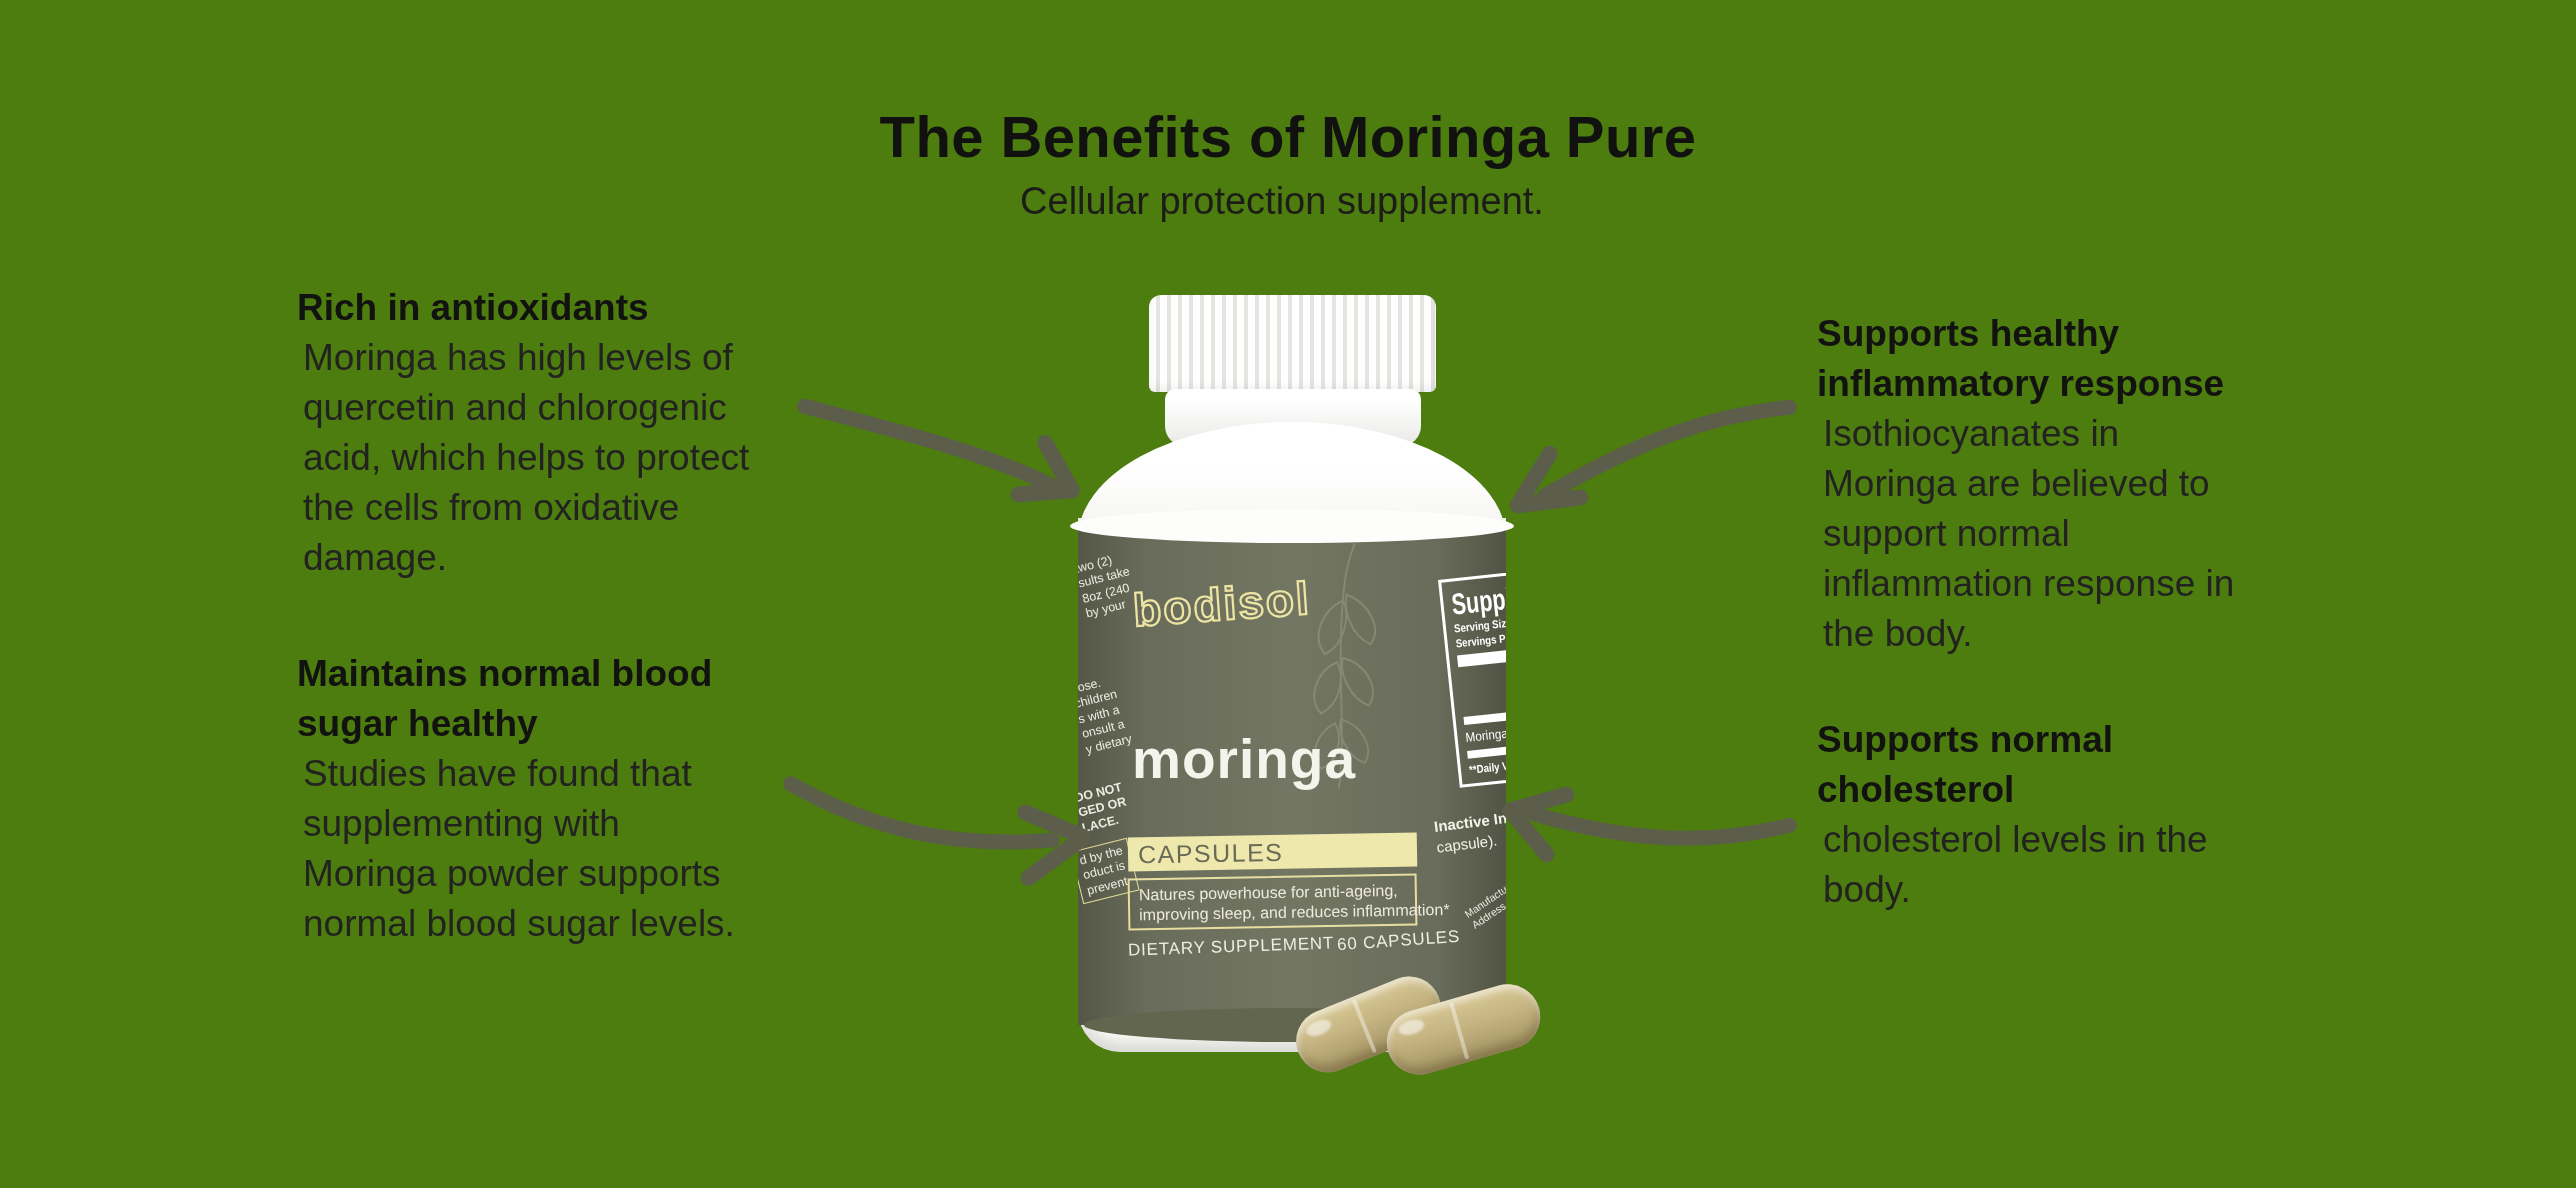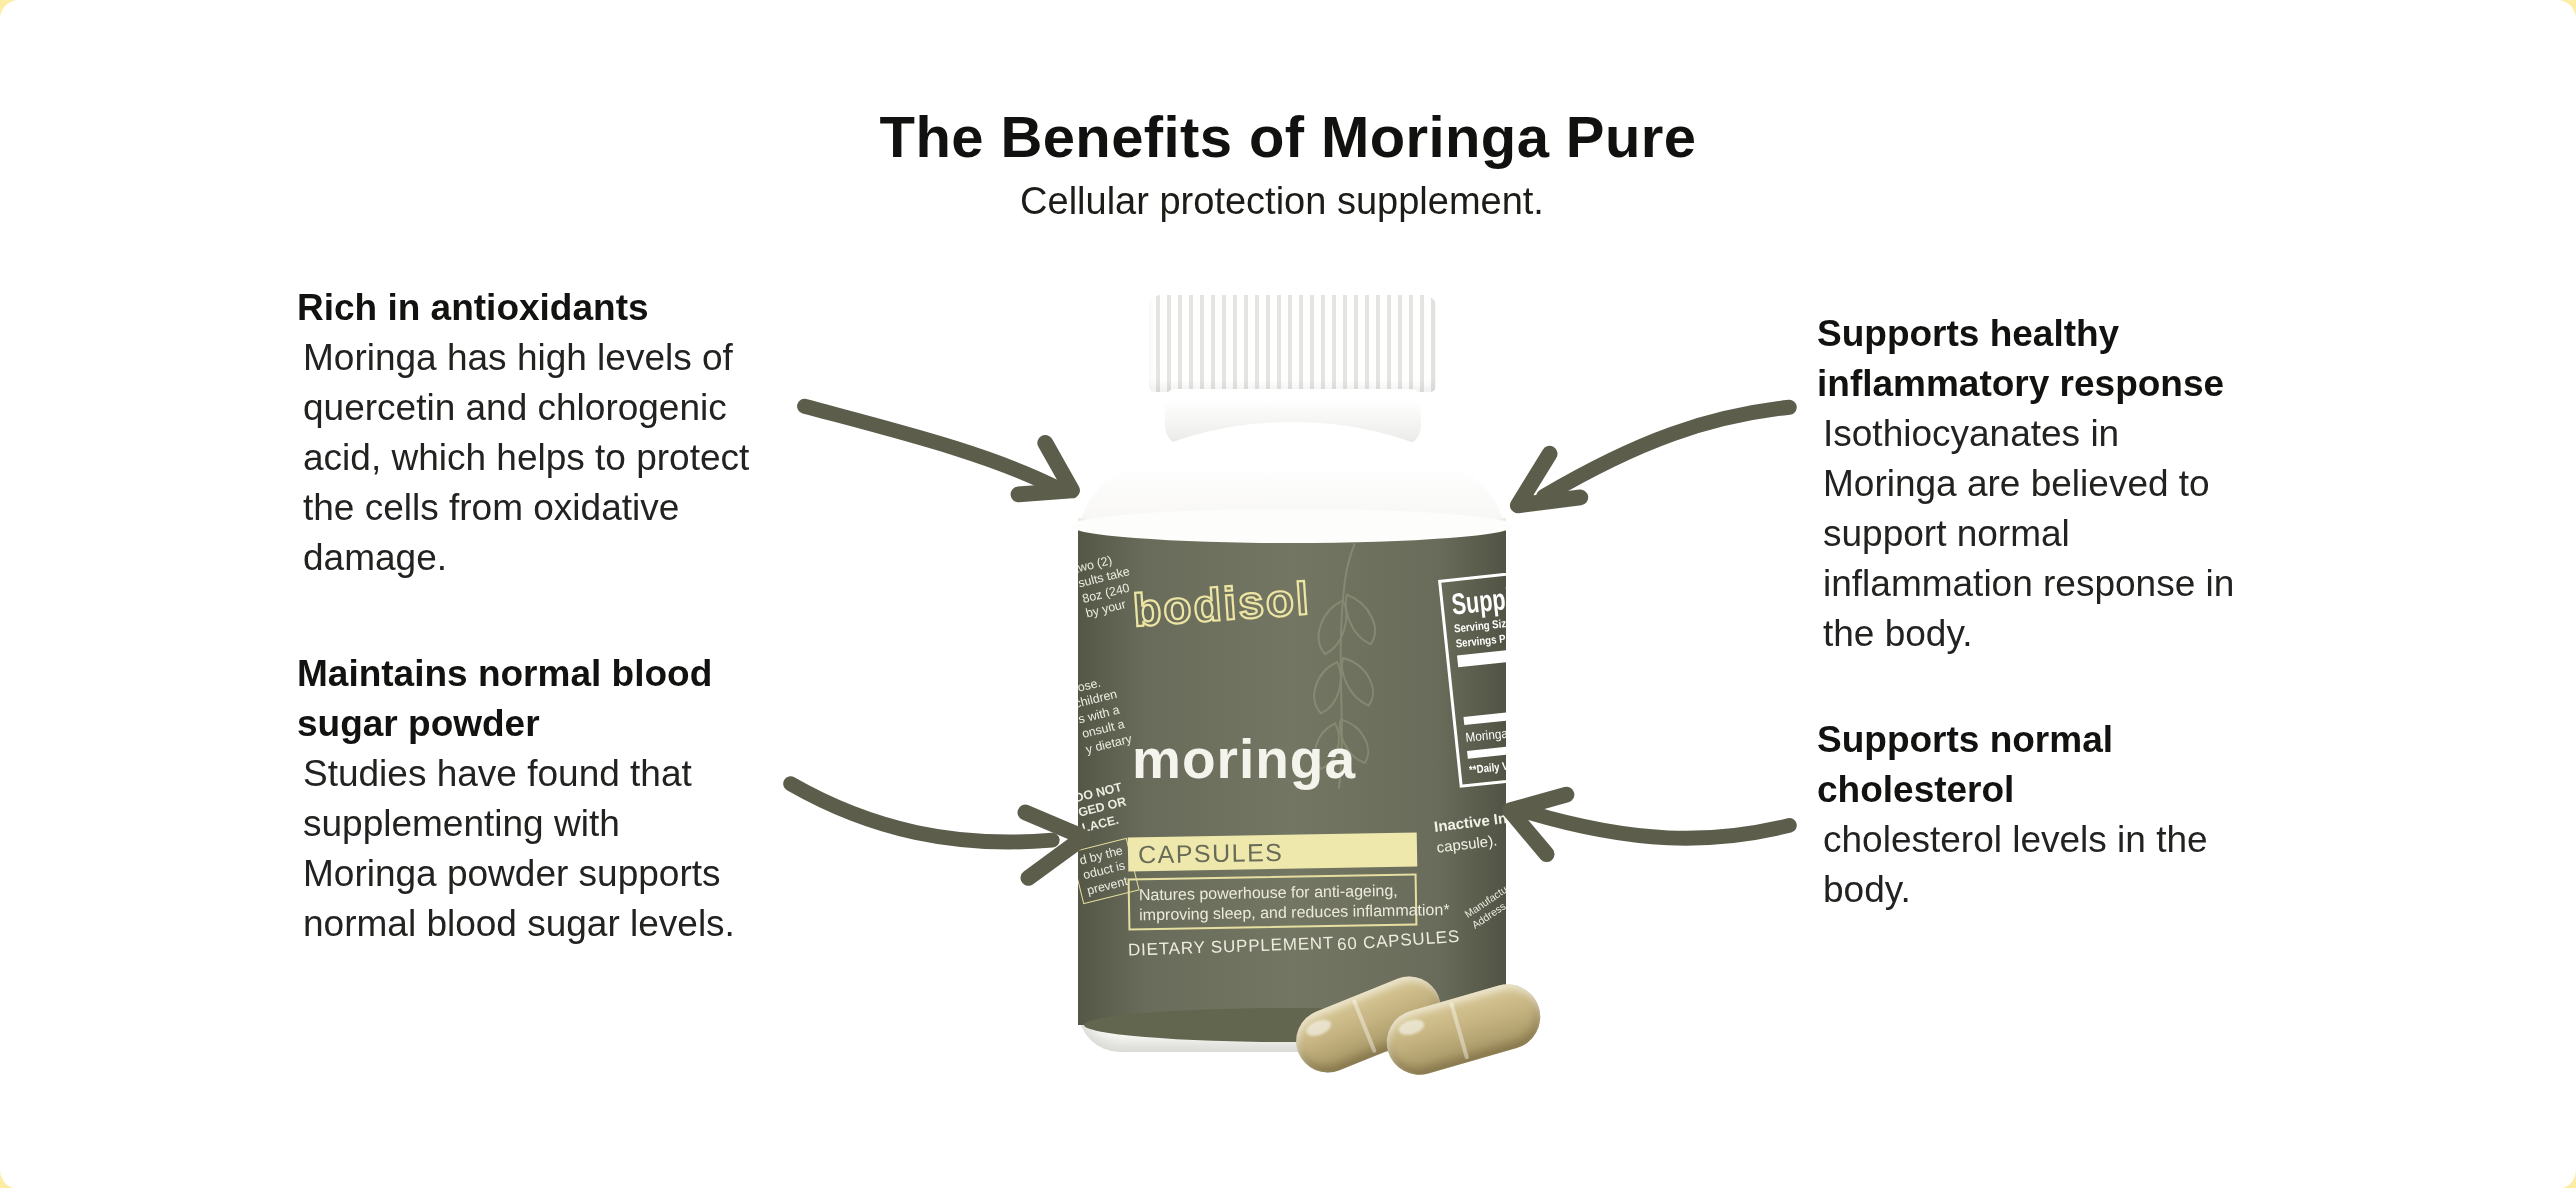--- a/index.html
+++ b/index.html
@@ -1,21 +1,20 @@
 <!DOCTYPE html>
 <html><head>
 <meta charset="utf-8">
 <style>
   html,body{margin:0;padding:0;background:#FCEDA5;}
   .canvas{
     position:relative; width:2576px; height:1189px; overflow:hidden;
-    background:#ffffff;
+    background:#4d7c0f;
     font-family:"Liberation Sans", sans-serif;
     color:#1b1b17;
-    border-radius:19px;
   }
   
   .title{
     position:absolute; top:103px; left:0; right:0; text-align:center;
     font-size:58px; font-weight:700; color:#111110; letter-spacing:0.4px;
   }
   .subtitle{
     position:absolute; top:180px; left:0; right:12px; text-align:center;
     font-size:38px; font-weight:400; color:#1c1c18;
   }
@@ -156,21 +155,21 @@
     <div class="hline">Rich in antioxidants</div>
     <div class="bline">Moringa has high levels of</div>
     <div class="bline">quercetin and chlorogenic</div>
     <div class="bline">acid, which helps to protect</div>
     <div class="bline">the cells from oxidative</div>
     <div class="bline">damage.</div>
   </div>
 
   <div class="benefit" id="benefit-1">
     <div class="hline">Maintains normal blood</div>
-    <div class="hline">sugar powder</div>
+    <div class="hline">sugar healthy</div>
     <div class="bline">Studies have found that</div>
     <div class="bline">supplementing with</div>
     <div class="bline">Moringa powder supports</div>
     <div class="bline">normal blood sugar levels.</div>
   </div>
 
   <div class="benefit" id="benefit-2">
     <div class="hline">Supports healthy</div>
     <div class="hline">inflammatory response</div>
     <div class="bline">Isothiocyanates in</div>

